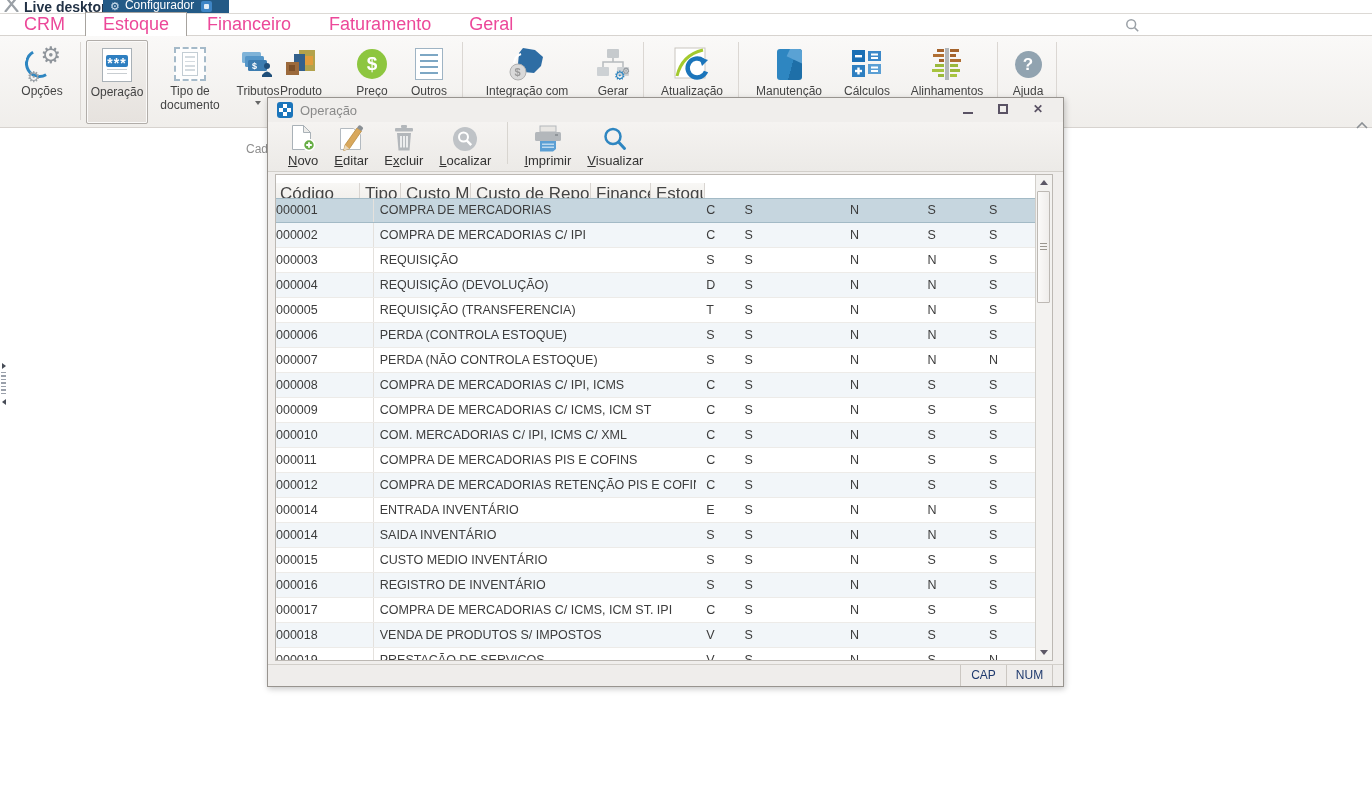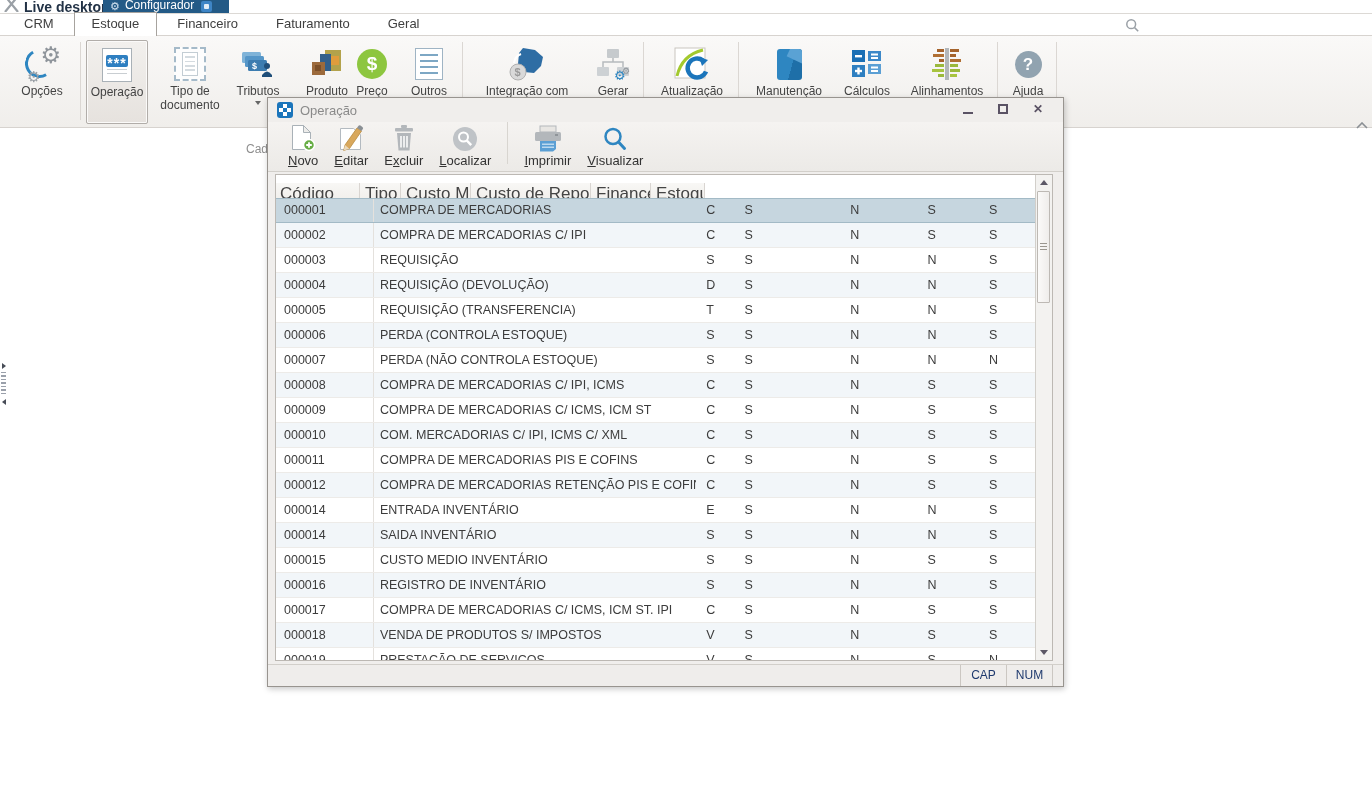--- a/index.html
+++ b/index.html
@@ -14,21 +14,21 @@
   .ts-tab{position:absolute;left:103px;top:-14px;width:126px;height:27px;background:#235a86;
     display:flex;align-items:flex-end;padding:0 6px 1px 7px;color:#fff;font-size:12px;gap:5px}
   .ts-tab-ic{font-size:11px;color:#cfe0ee;line-height:12px}
   .ts-tab-box{width:11px;height:11px;background:#3e85c6;border-radius:2px;margin-left:2px;
     display:inline-block;position:relative}
   .ts-tab-box::after{content:"";position:absolute;inset:3px;background:#fff;opacity:.85;border-radius:1px}
 
   
   .tab-bar{position:absolute;left:0;top:13px;width:1372px;height:23px;background:#fff;
     border-top:1px solid #dcd9d5;border-bottom:1px solid #d7d3cf;display:flex;align-items:flex-end;padding-left:6px}
-  .tab{height:23px;line-height:22px;padding:0 17px;font-size:13px;color:#404040;margin-right:2px;
+  .tab{height:23px;line-height:22px;padding:0 17px;font-size:18px;color:#ec4899;margin-right:2px;
     border:1px solid transparent;border-bottom:none}
   .tab.active{background:#fff;border-color:#a7a39e;height:24px;margin-bottom:-1px;z-index:6;position:relative}
   .tab-search{position:absolute;left:1125px;top:4px}
 
   
   .ribbon{position:absolute;left:0;top:36px;width:1372px;height:92px;
     background:linear-gradient(#faf9f8,#f0eeeb);border-bottom:1px solid #d7d3cf}
   .ribbon-btn{position:absolute;top:4px;height:84px;display:flex;flex-direction:column;align-items:center;
     padding-top:4px;font-size:12px;color:#444;text-align:center;line-height:14px}
   .ribbon-btn .icn{height:40px;display:flex;align-items:center;justify-content:center}
@@ -105,21 +105,21 @@
     border:1px solid #bcb8b3;overflow:hidden}
   .thead{position:absolute;left:0;top:8px;height:23px;display:flex;
     background:linear-gradient(#f8f7f5,#efede9);border-bottom:1px solid #c6c2bd;
     font-size:17px;color:#444}
   .th{line-height:22px;border-right:1px solid #d9d5d1;white-space:nowrap;overflow:hidden}
   .tbody{position:absolute;left:0;top:23px;width:759px;height:462px;overflow:hidden;font-size:12.5px}
   .trow{height:25px;line-height:24px;display:flex;background:#fff;border-bottom:1px solid #edebe8}
   .trow.alt{background:#f2f6f9}
   .trow.sel{background:#c6d6df;border-top:1px solid #a3bac6;border-bottom:1px solid #a3bac6;line-height:22px}
   .tcell{white-space:nowrap;overflow:hidden}
-  .c0{width:100px;padding-left:8px;border-right:1px solid #e4e1dd}
+  .c0{width:100px;padding-left:0;border-right:1px solid #e4e1dd}
   .c1{width:330px;padding-left:6px}
   .c2{width:41px;padding-left:10px}
   .c3{width:70px;padding-left:8px}
   .c4{width:120px;padding-left:45px}
   .c5{width:60px;padding-left:4px}
   .c6{width:54px;padding-left:7px}
   .h0{width:84px;padding-left:4px}.h1{width:330px;padding-left:6px}.h2{width:41px;padding-left:5px}
   .h3{width:70px;padding-left:5px}.h4{width:120px;padding-left:5px}.h5{width:60px;padding-left:5px}
   .h6{width:54px;padding-left:5px}
 
@@ -206,21 +206,21 @@
         <rect x="7" y="11" width="19" height="11" rx="1.5" fill="#3c7cb0"></rect>
         <text x="11" y="20" font-size="9" fill="#fff" font-weight="bold">$</text>
         <circle cx="26" cy="17" r="3" fill="#1f4e79"></circle>
         <path d="M21 26 q5 -7 10 0 l0 2 l-10 0 z" fill="#1f4e79"></path>
       </svg>
     </span>
     <span>Tributos</span>
     <span class="drop-arrow"></span>
   </div>
 
-  <div class="ribbon-btn" style="left:298px;width:58px">
+  <div class="ribbon-btn" style="left:272px;width:58px">
     <span class="icn">
       <svg width="34" height="30" viewBox="0 0 34 30">
         <rect x="15" y="1" width="16" height="21" fill="#b3a24b"></rect>
         <rect x="21" y="7" width="8" height="9" fill="#e09c3c"></rect>
         <rect x="10" y="5" width="11" height="17" fill="#33608c"></rect>
         <rect x="2" y="13" width="13" height="13" fill="#9c6a3c"></rect>
         <rect x="5" y="16" width="6" height="6" fill="#7c4f28"></rect>
       </svg>
     </span>
     <span>Produto</span>

